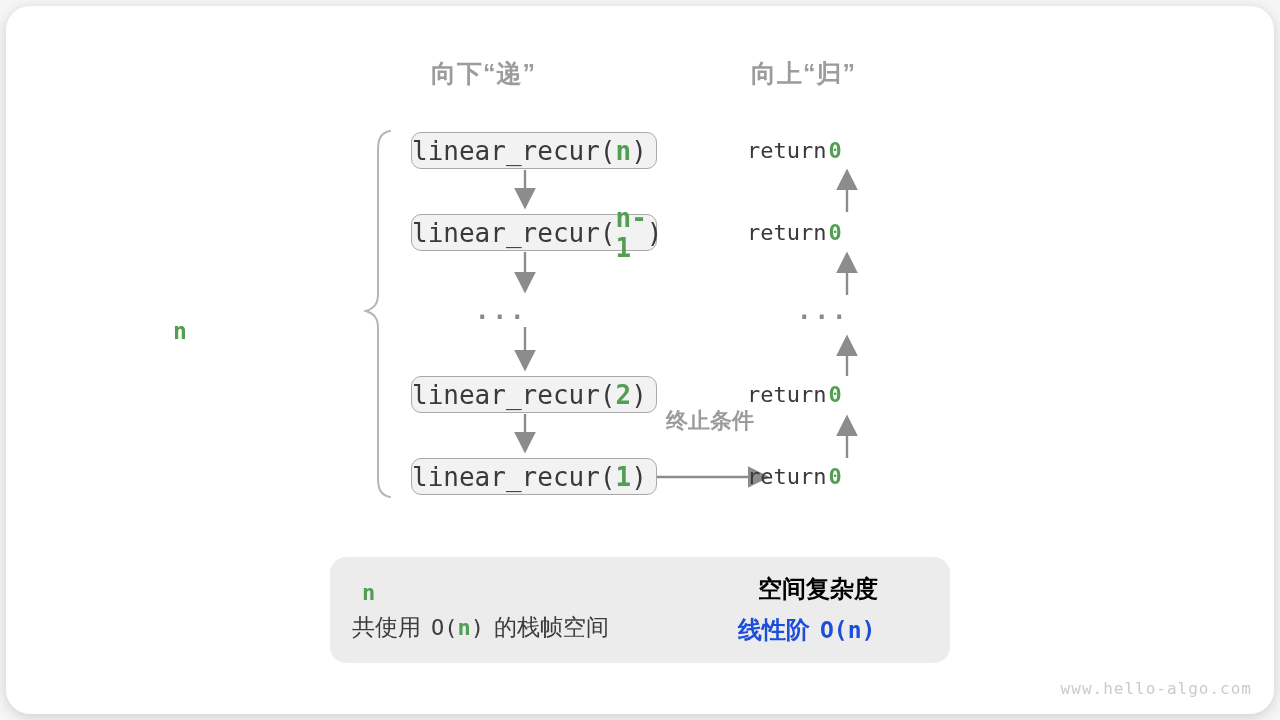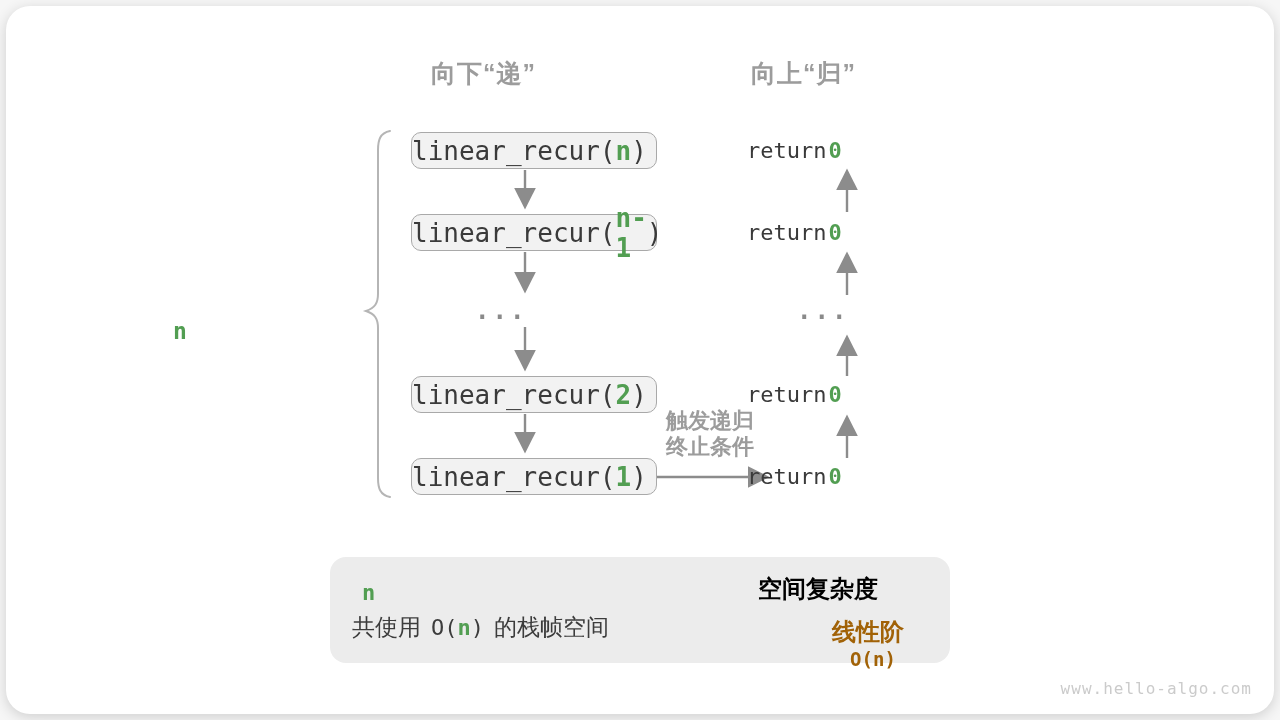--- a/index.html
+++ b/index.html
@@ -41,22 +41,22 @@
   }
   .summary-box{
     left:330px;top:557px;width:620px;height:106px;
     background:#ececec;border-radius:16px;
   }
   .sum-line{height:28px;font-size:23px;color:#3c3c3c;white-space:pre;}
   .sum-line .var{color:#529e52;font-weight:700;font-size:22px;}
   .sum-line .code{font-size:22px;color:#3c3c3c;}
   .gap-l{margin-left:10px;}
   .sum-title{width:220px;height:28px;font-size:24px;font-weight:700;color:#000000;}
-  .sum-value{width:260px;height:28px;font-size:24px;font-weight:700;color:#a16207;white-space:pre;flex-direction:column;}
-  .sum-value .code{font-size:19px;font-weight:700;}
+  .sum-value{width:260px;height:28px;font-size:24px;font-weight:700;color:#1d4ed8;white-space:pre;}
+  .sum-value .code{font-size:23px;font-weight:700;}
   .watermark{
     right:28px;top:679px;height:20px;font-size:16px;color:#cbcbcb;letter-spacing:1px;
   }
   svg.overlay{position:absolute;left:0;top:0;pointer-events:none;}
 </style>
 </head>
 <body>
 
 <div class="canvas">
   <div class="card"></div>
@@ -119,21 +119,20 @@
       <span class="arg">2</span>
       <span>)</span>
   </div>
   <div class="abs center call-box mono" style="top:458px;">
     <span>linear_recur(</span>
       <span class="arg">1</span>
       <span>)</span>
   </div>
 
   <div class="abs base-label" style="left:630px;top:408px;">
-    <div>触发递归</div>
     <div>终止条件</div>
   </div>
 
   <div class="abs center ret mono" style="left:747px;top:136px;">
     <span>return </span>
       <span class="val">0</span>
   </div>
   <div class="abs center ret mono" style="left:747px;top:218px;">
     <span>return </span>
       <span class="val">0</span>

